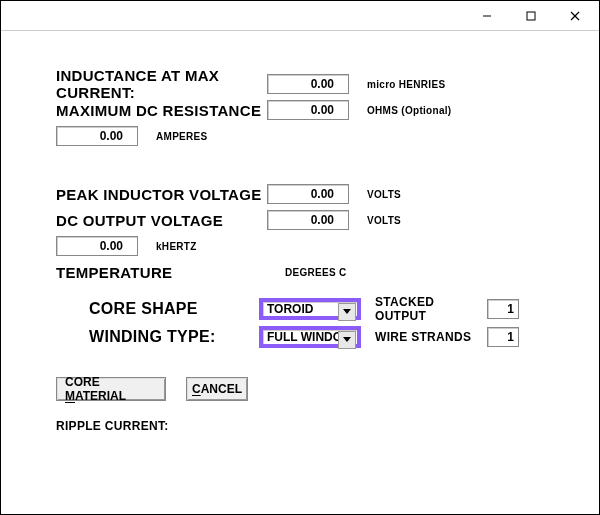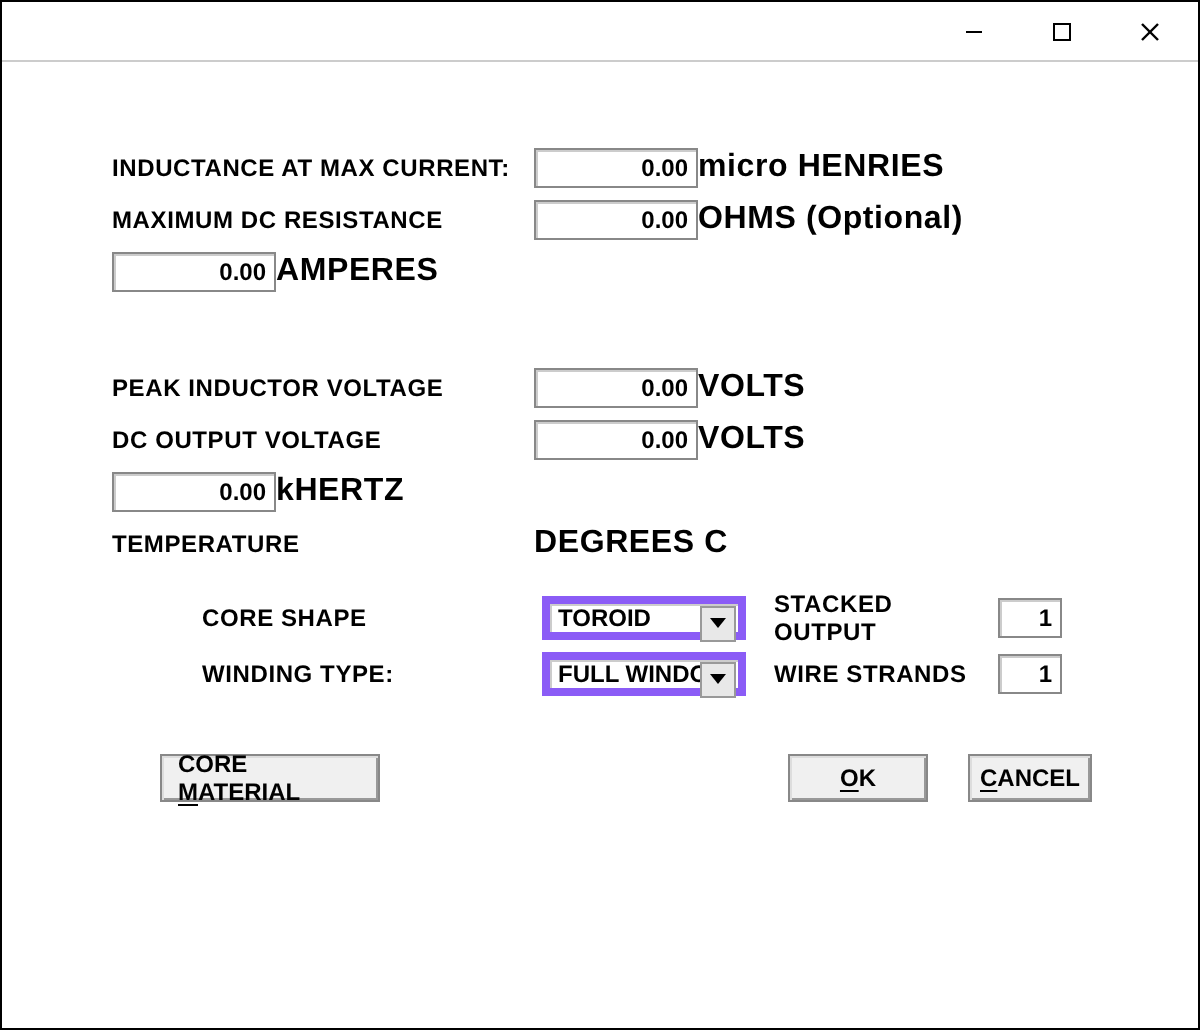--- a/index.html
+++ b/index.html
@@ -39,50 +39,51 @@
     font-size: 12px;
   }
   .row {
     display: flex;
     align-items: center;
     height: 26px;
   }
   .label {
     width: 211px;
     font-weight: bold;
-    font-size: 12px;
+    font-size: 15px;
     letter-spacing: 0.3px;
   }
   .num-input {
     width: 82px;
     height: 20px;
     border: 1px solid #888;
     box-shadow: inset 1px 1px 0 #ccc;
     text-align: right;
-    padding: 0 4px;
+    padding: 0 14px;
     font-size: 12px;
     font-family: Arial, sans-serif;
     font-weight: bold;
   }
   .unit {
-    font-weight: bold;
-    font-size: 16px;
+    margin-left: 18px;
+    font-weight: bold;
+    font-size: 10px;
     letter-spacing: 0.3px;
   }
   .gap { height: 32px; }
   .shape-row {
     display: flex;
     align-items: center;
     height: 28px;
   }
   .shape-label {
-    margin-left: 45px;
+    margin-left: 33px;
     width: 170px;
     font-weight: bold;
-    font-size: 12px;
+    font-size: 16px;
     letter-spacing: 0.3px;
   }
   .select-wrap {
     position: relative;
     width: 102px;
     height: 22px;
     border: 4px solid #8b5cf6;
     box-shadow: inset 1px 1px 0 #ccc;
     background: #fff;
     display: flex;
@@ -118,21 +119,20 @@
     text-align: right;
     padding: 0 4px;
     font-size: 12px;
     font-family: Arial, sans-serif;
     font-weight: bold;
   }
   .button-row {
     margin-top: 26px;
     display: flex;
     align-items: flex-end;
-    margin-left: 24px;
   }
   .btn {
     height: 24px;
     background: #f0f0f0;
     border: 1px solid #888;
     box-shadow: 1px 1px 0 #ddd inset, -1px -1px 0 #999 inset;
     font-weight: bold;
     font-size: 12px;
     padding: 0 8px;
     display: flex;
@@ -240,23 +240,21 @@
         </div>
       </div>
       <span class="small-label">WIRE STRANDS</span>
       <input class="small-input" value="1" style="">
     </div>
 
     <div class="button-row">
       <div class="btn btn-core">
         <span><span>CORE </span><span class="underline-first">M</span><span>ATERIAL</span></span>
       </div>
-      <div class="btn btn-ok">
-        <span><span class="underline-first">O</span><span>K</span></span>
-      </div>
       <div class="btn btn-cancel">
         <span><span class="underline-first">C</span><span>ANCEL</span></span>
       </div>
     </div>
 
+    <div class="ripple-row">RIPPLE CURRENT:</div>
 
   </div>
 </div>
 
 </body></html>

